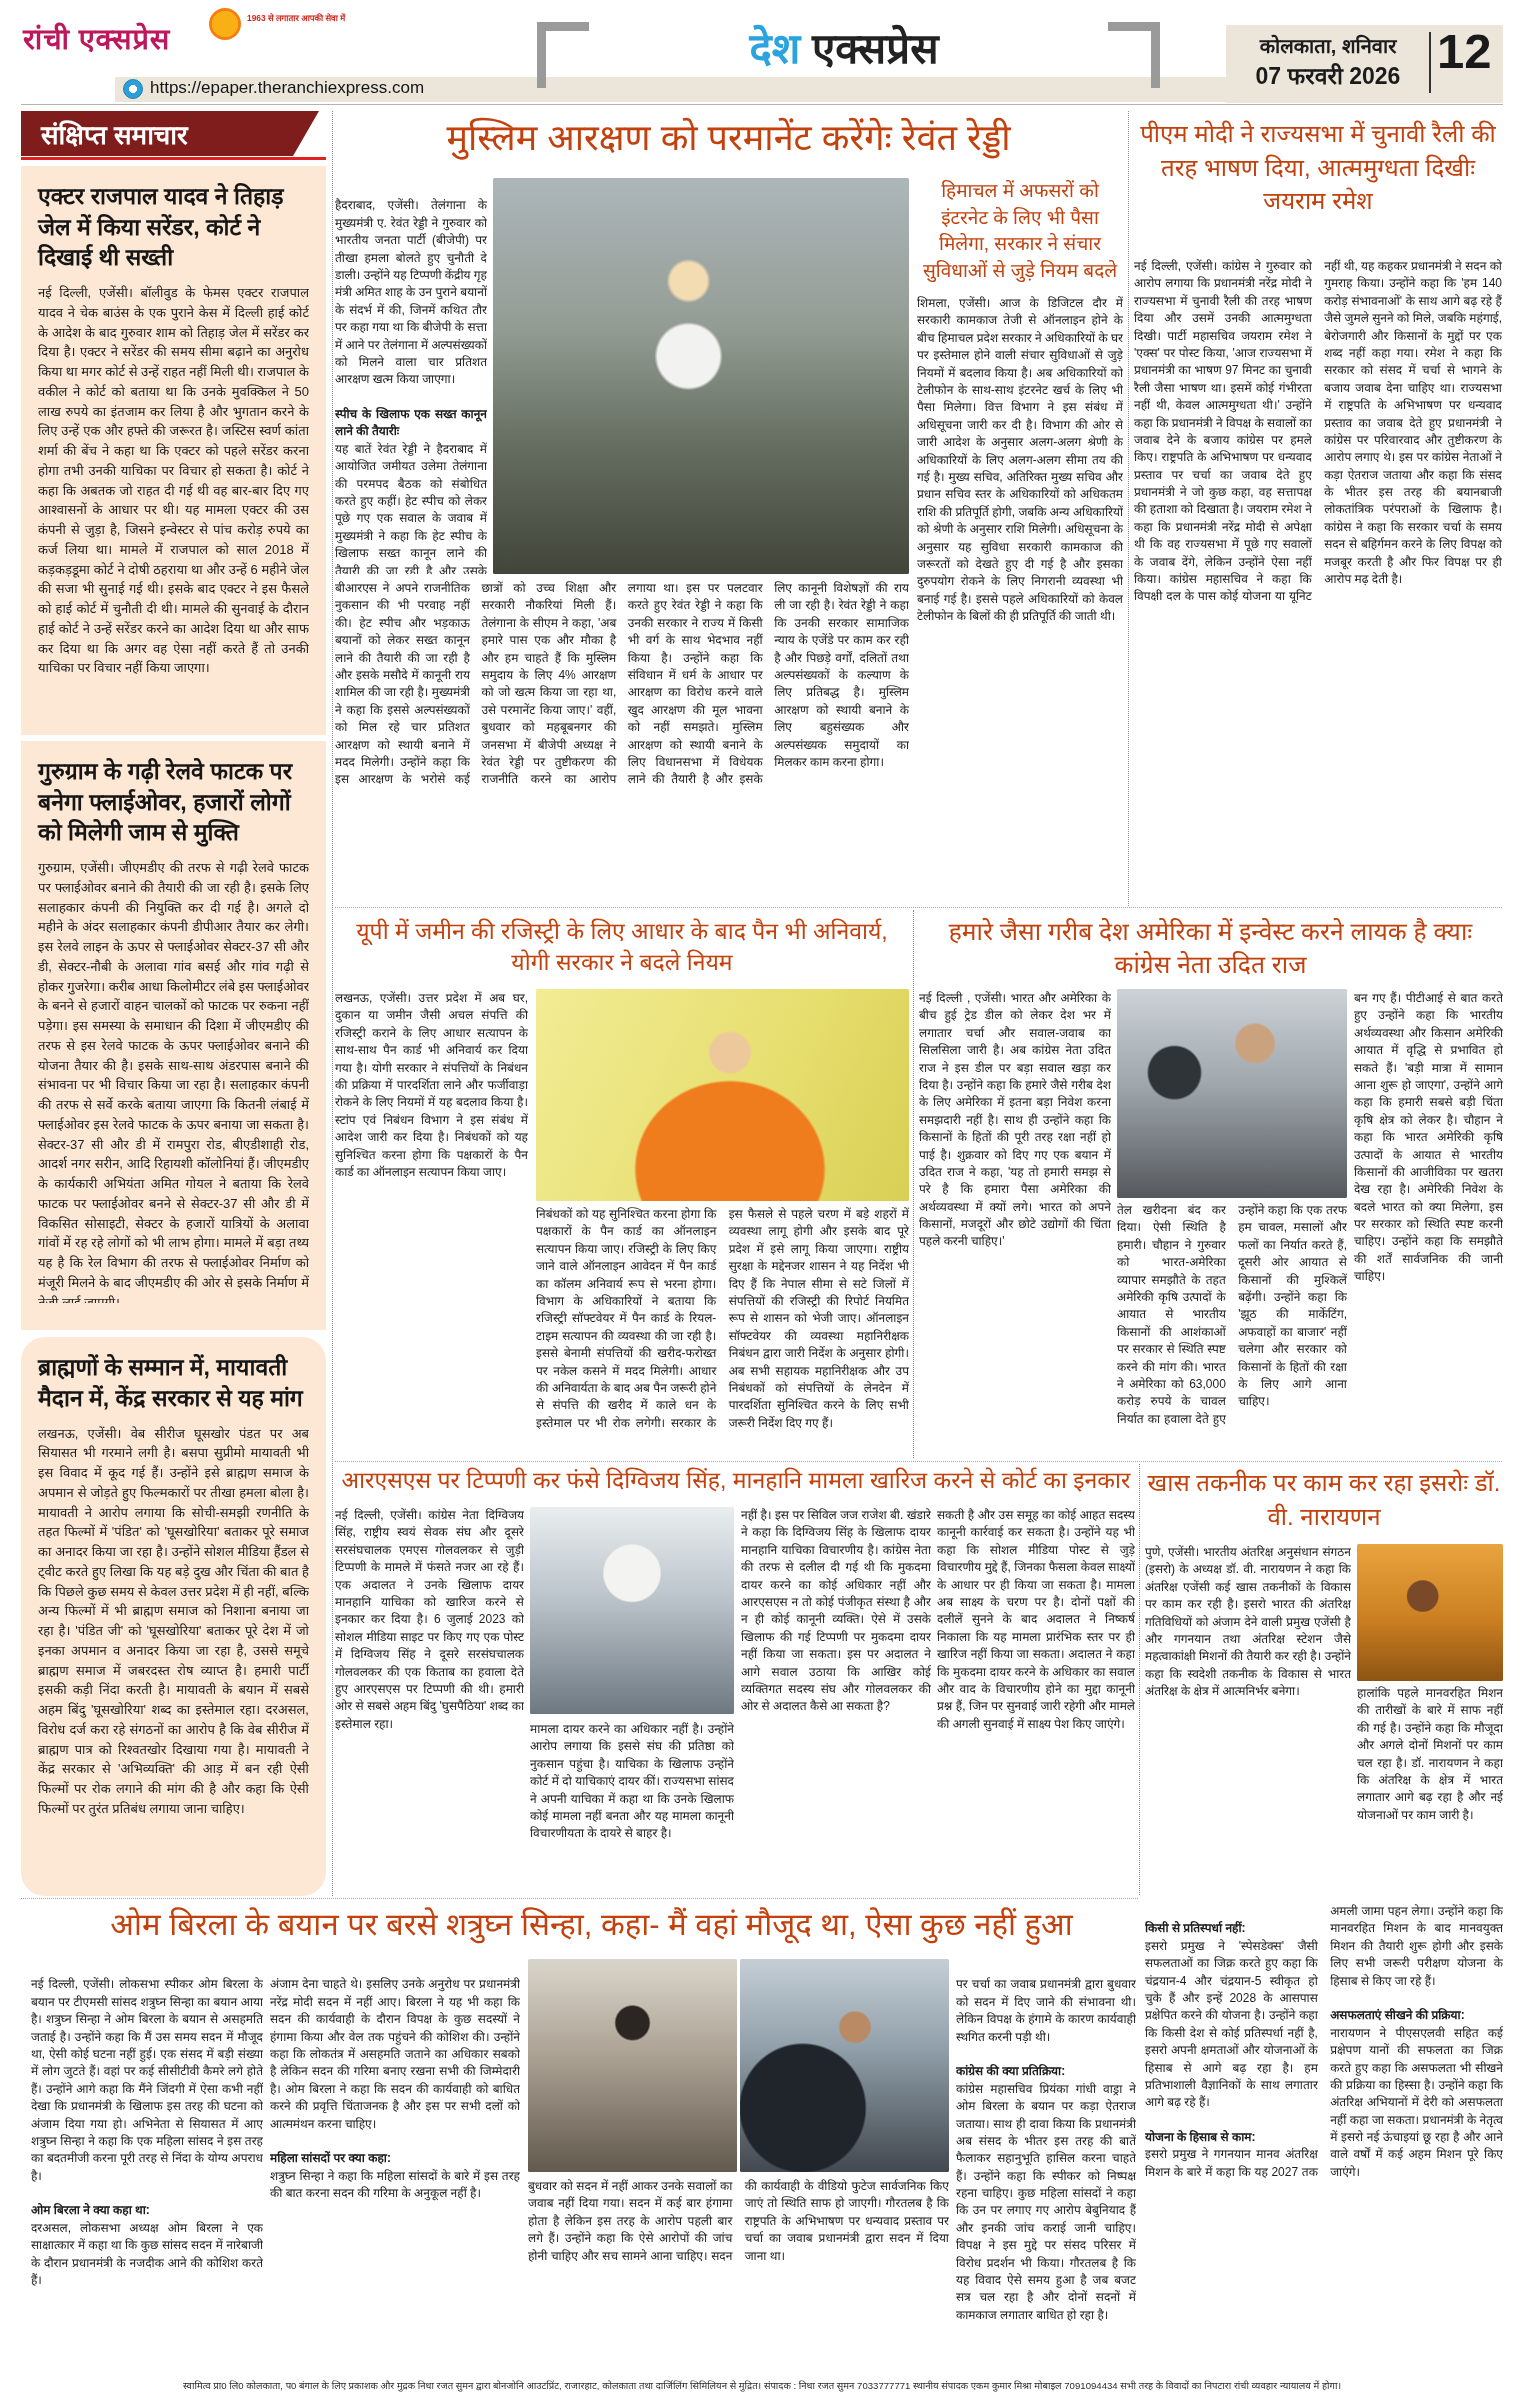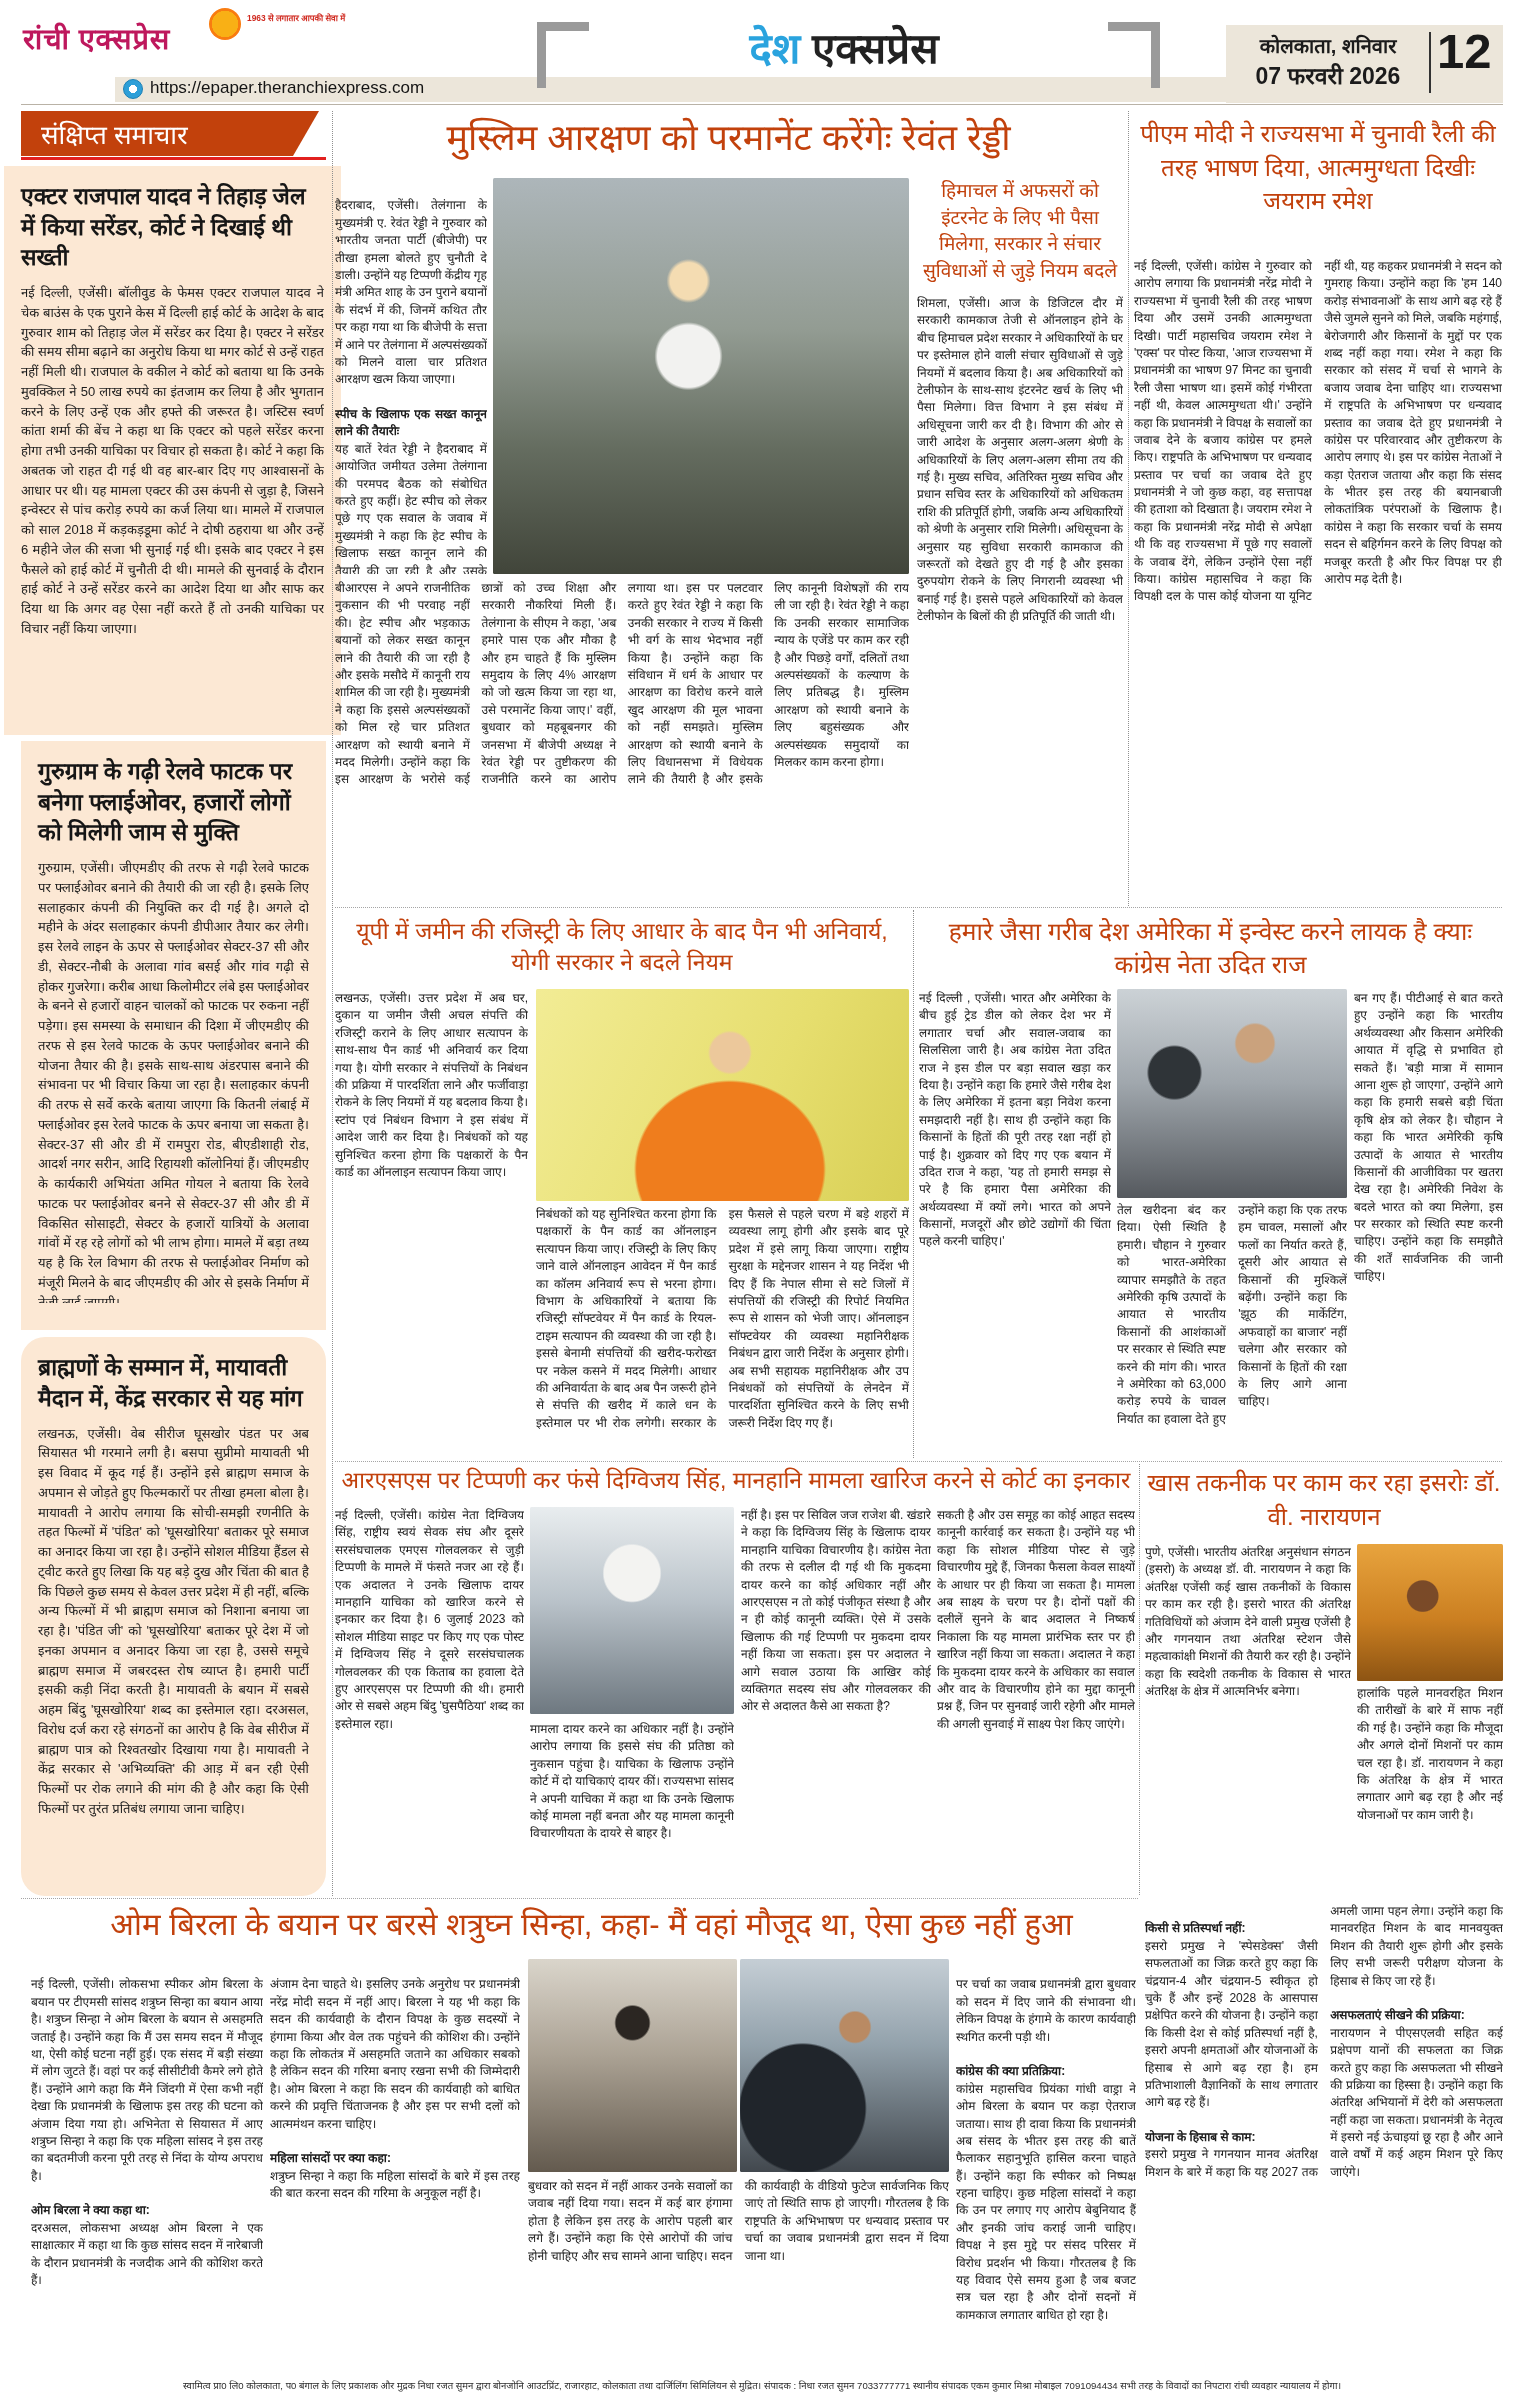--- a/index.html
+++ b/index.html
@@ -11,21 +11,21 @@
             white-space:pre-line;overflow:hidden;}
   .small-txt{font-size:12px;line-height:1.45;}
   .bd{font-weight:bold;}
   .cols2{column-count:2;column-gap:12.3px;}
   .cols4{column-count:4;column-gap:11.5px;}
   .photo{background-size:cover;border-radius:1.5px;}
   .vsep{border-left:1.5px dotted #8f8f8f;width:0;}
   .hsep{border-top:1.5px dotted #a5a5a5;height:0;}
   .brief-box{background:#fce8d4;padding:15.3px 17px;box-sizing:border-box;overflow:hidden;}
   .brief-hl{font-size:23px;font-weight:bold;line-height:1.32;margin-bottom:10.7px;color:#161616;}
-  .ribbon{background:#c2410c;color:#ffffff;font-size:26px;font-weight:normal;
+  .ribbon{background:#7f1d1d;color:#ffffff;font-size:26px;font-weight:bold;
           display:flex;align-items:center;padding-left:20px;
           clip-path:polygon(0 0,100% 0,calc(100% - 26px) 100%,0 100%);}
   .center{text-align:center;}
   .bracket{width:43px;height:57px;}
   .bracket.l{border-top:9.2px solid #9a9a9a;border-left:9.2px solid #9a9a9a;}
   .bracket.r{border-top:9.2px solid #9a9a9a;border-right:9.2px solid #9a9a9a;}
   .beige{background:#ece6da;}
 </style>
 </head>
 <body>
@@ -58,21 +58,21 @@
     <div style="font-size:23px;font-weight:bold;">07 फरवरी 2026</div>
   </div>
   <div class="abs" style="left:1429px;top:32px;height:61px;border-left:2.3px solid #333;"></div>
   <div class="abs" style="left:1437px;top:23px;width:61px;font-size:49px;font-weight:bold;color:#1a1a1a;">12</div>
 
   <div class="abs" style="left:21px;top:104px;width:1482px;border-top:1.5px solid #b9b2a6;"></div>
 
   <div class="abs ribbon" style="left:21px;top:111px;width:278px;height:45px;">संक्षिप्त समाचार</div>
   <div class="abs" style="left:21px;top:157px;width:305px;border-top:3.1px solid #e2201f;"></div>
 
-  <div class="abs brief-box" style="left:4px;top:166px;width:337px;height:569px;">
+  <div class="abs brief-box" style="left:21px;top:166px;width:305px;height:569px;">
     <div class="brief-hl">एक्टर राजपाल यादव ने तिहाड़ जेल में किया सरेंडर, कोर्ट ने दिखाई थी सख्ती</div>
     <div class="body-txt" style="height:430px;">नई दिल्ली, एजेंसी। बॉलीवुड के फेमस एक्टर राजपाल यादव ने चेक बाउंस के एक पुराने केस में दिल्ली हाई कोर्ट के आदेश के बाद गुरुवार शाम को तिहाड़ जेल में सरेंडर कर दिया है। एक्टर ने सरेंडर की समय सीमा बढ़ाने का अनुरोध किया था मगर कोर्ट से उन्हें राहत नहीं मिली थी। राजपाल के वकील ने कोर्ट को बताया था कि उनके मुवक्किल ने 50 लाख रुपये का इंतजाम कर लिया है और भुगतान करने के लिए उन्हें एक और हफ्ते की जरूरत है। जस्टिस स्वर्ण कांता शर्मा की बेंच ने कहा था कि एक्टर को पहले सरेंडर करना होगा तभी उनकी याचिका पर विचार हो सकता है। कोर्ट ने कहा कि अबतक जो राहत दी गई थी वह बार-बार दिए गए आश्वासनों के आधार पर थी। यह मामला एक्टर की उस कंपनी से जुड़ा है, जिसने इन्वेस्टर से पांच करोड़ रुपये का कर्ज लिया था। मामले में राजपाल को साल 2018 में कड़कड़डूमा कोर्ट ने दोषी ठहराया था और उन्हें 6 महीने जेल की सजा भी सुनाई गई थी। इसके बाद एक्टर ने इस फैसले को हाई कोर्ट में चुनौती दी थी। मामले की सुनवाई के दौरान हाई कोर्ट ने उन्हें सरेंडर करने का आदेश दिया था और साफ कर दिया था कि अगर वह ऐसा नहीं करते हैं तो उनकी याचिका पर विचार नहीं किया जाएगा।</div>
   </div>
 
   <div class="abs brief-box" style="left:21px;top:741px;width:305px;height:589px;">
     <div class="brief-hl">गुरुग्राम के गढ़ी रेलवे फाटक पर बनेगा फ्लाईओवर, हजारों लोगों को मिलेगी जाम से मुक्ति</div>
     <div class="body-txt" style="height:445px;">गुरुग्राम, एजेंसी। जीएमडीए की तरफ से गढ़ी रेलवे फाटक पर फ्लाईओवर बनाने की तैयारी की जा रही है। इसके लिए सलाहकार कंपनी की नियुक्ति कर दी गई है। अगले दो महीने के अंदर सलाहकार कंपनी डीपीआर तैयार कर लेगी। इस रेलवे लाइन के ऊपर से फ्लाईओवर सेक्टर-37 सी और डी, सेक्टर-नौबी के अलावा गांव बसई और गांव गढ़ी से होकर गुजरेगा। करीब आधा किलोमीटर लंबे इस फ्लाईओवर के बनने से हजारों वाहन चालकों को फाटक पर रुकना नहीं पड़ेगा। इस समस्या के समाधान की दिशा में जीएमडीए की तरफ से इस रेलवे फाटक के ऊपर फ्लाईओवर बनाने की योजना तैयार की है। इसके साथ-साथ अंडरपास बनाने की संभावना पर भी विचार किया जा रहा है। सलाहकार कंपनी की तरफ से सर्वे करके बताया जाएगा कि कितनी लंबाई में फ्लाईओवर इस रेलवे फाटक के ऊपर बनाया जा सकता है। सेक्टर-37 सी और डी में रामपुरा रोड, बीएडीशाही रोड, आदर्श नगर सरीन, आदि रिहायशी कॉलोनियां हैं। जीएमडीए के कार्यकारी अभियंता अमित गोयल ने बताया कि रेलवे फाटक पर फ्लाईओवर बनने से सेक्टर-37 सी और डी में विकसित सोसाइटी, सेक्टर के हजारों यात्रियों के अलावा गांवों में रह रहे लोगों को भी लाभ होगा। मामले में बड़ा तथ्य यह है कि रेल विभाग की तरफ से फ्लाईओवर निर्माण को मंजूरी मिलने के बाद जीएमडीए की ओर से इसके निर्माण में तेजी लाई जाएगी।</div>
   </div>
 
   <div class="abs brief-box" style="left:21px;top:1337px;width:305px;height:559px;border-radius:24px;">

